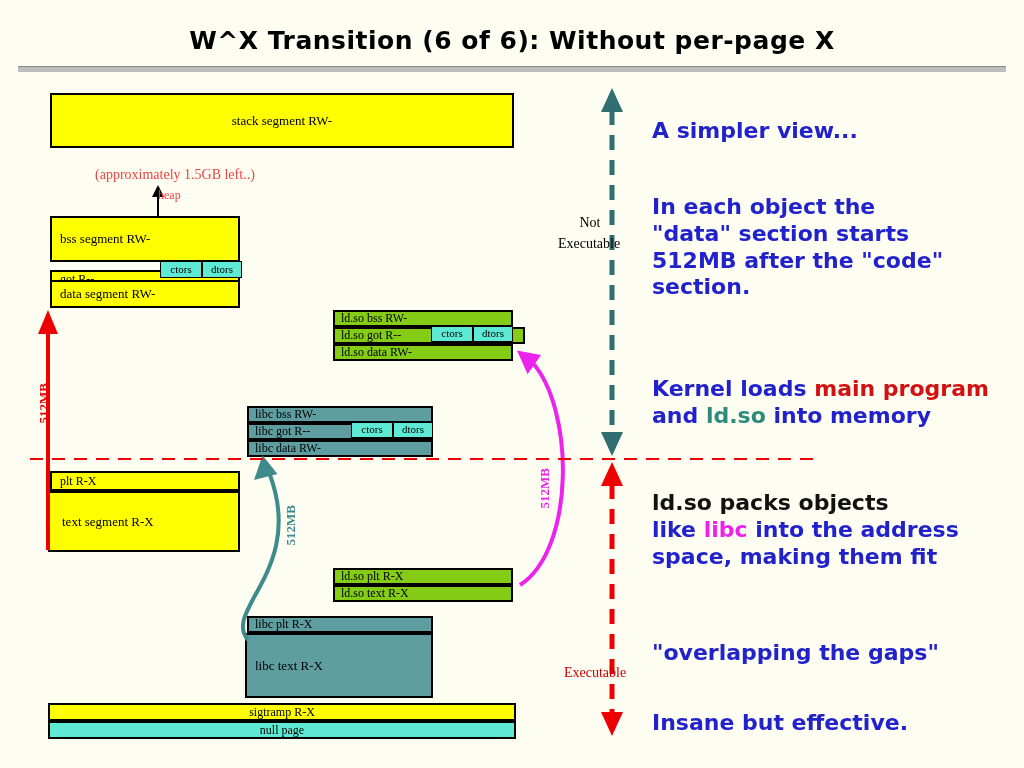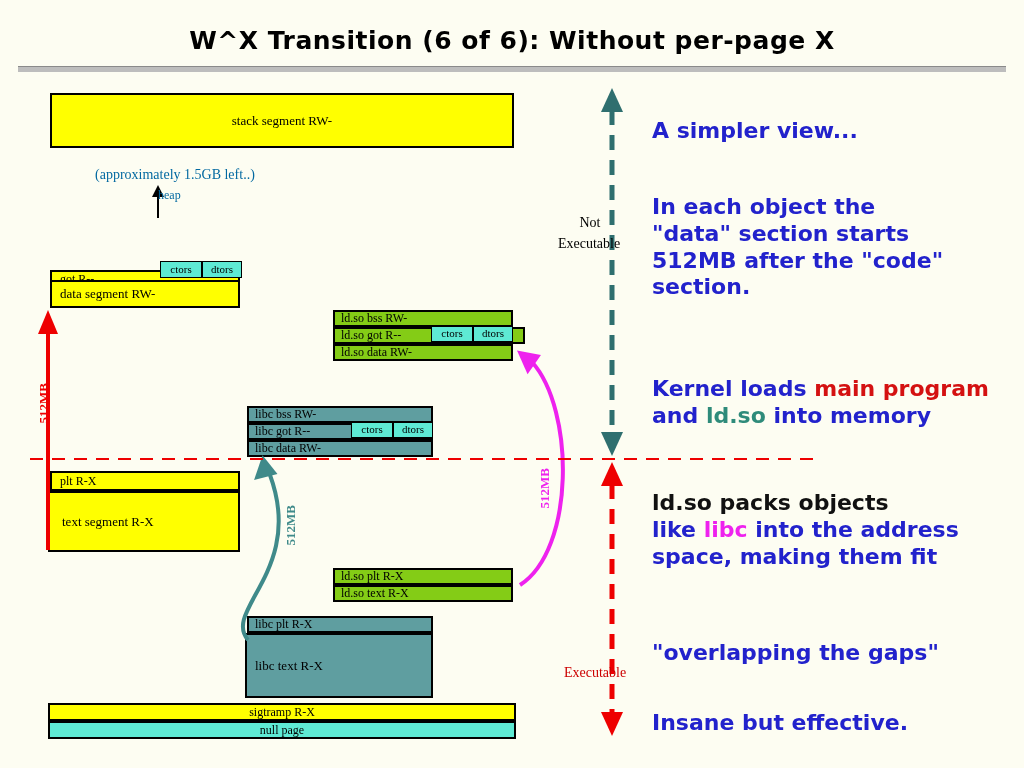--- a/index.html
+++ b/index.html
@@ -35,21 +35,21 @@
     display:flex;align-items:center;justify-content:center;
     text-align:center;
     line-height:1.05;
   }
   .yellow{background:#ffff00;}
   .magenta{background:#84cc16;}
   .teal{background:#5f9ea0;}
   .white{background:#5eead4;}
   .thin{border-width:1px;}
 
-  .lbl{font-family:"Liberation Serif", serif;font-size:14px;color:#0369a1;}
+  .lbl{font-family:"Liberation Serif", serif;font-size:14px;color:#ef4444;}
   .small{font-size:12px;}
 
   
   .vert{
     writing-mode:vertical-rl;
     transform:rotate(180deg);
     font-family:"Liberation Serif", serif;
     font-size:13px;
     font-weight:bold;
   }
@@ -85,20 +85,21 @@
   <div class="abs blk yellow" style="left:50px;top:93px;width:464px;height:55px;">stack segment RW-</div>
 
   <div class="abs lbl" style="left:95px;top:167px;width:260px;">(approximately 1.5GB left..)</div>
 
   <svg class="abs" style="left:140px;top:185px;width:60px;height:35px;">
     <line x1="18" y1="33" x2="18" y2="8" stroke="#000" stroke-width="2"></line>
     <polygon points="18,0 12,12 24,12" fill="#000"></polygon>
   </svg>
   <div class="abs lbl small" style="left:158px;top:188px;">heap</div>
 
+  <div class="abs blk yellow" style="left:50px;top:216px;width:190px;height:46px;justify-content:flex-start;padding-left:8px;">bss segment RW-</div>
   <div class="abs blk yellow" style="left:50px;top:262px;width:190px;height:18px;justify-content:flex-start;padding-left:8px;font-size:12px;margin-top:8px;">got R--</div>
   <div class="abs blk white thin" style="left:160px;top:261px;width:42px;height:17px;font-size:11px;">ctors</div>
   <div class="abs blk white thin" style="left:202px;top:261px;width:40px;height:17px;font-size:11px;">dtors</div>
   <div class="abs blk yellow" style="left:50px;top:280px;width:190px;height:28px;justify-content:flex-start;padding-left:8px;">data segment RW-</div>
 
   <div class="abs blk yellow" style="left:50px;top:471px;width:190px;height:20px;justify-content:flex-start;padding-left:8px;font-size:12px;">plt R-X</div>
   <div class="abs blk yellow" style="left:48px;top:491px;width:192px;height:61px;justify-content:flex-start;padding-left:12px;">text segment R-X</div>
 
   <svg class="abs" style="left:28px;top:300px;width:40px;height:260px;">
     <path d="M20,250 L20,30" stroke="#ee0000" stroke-width="4" fill="none"></path>

